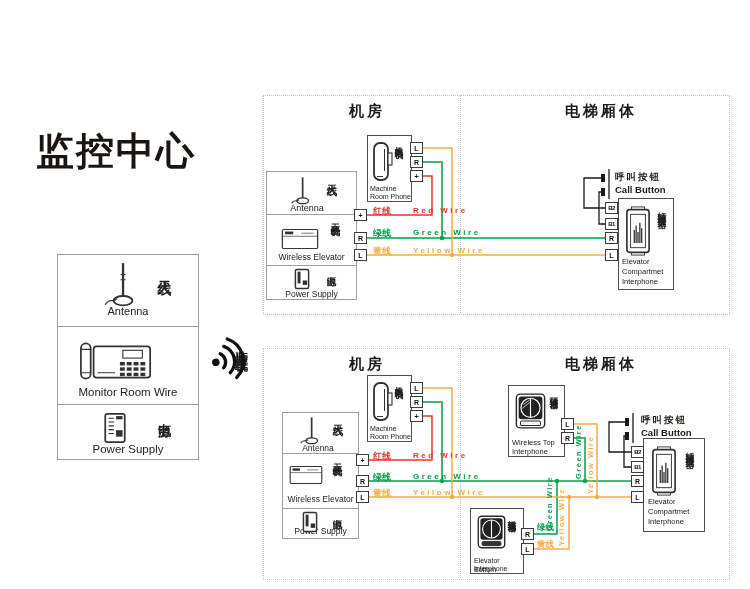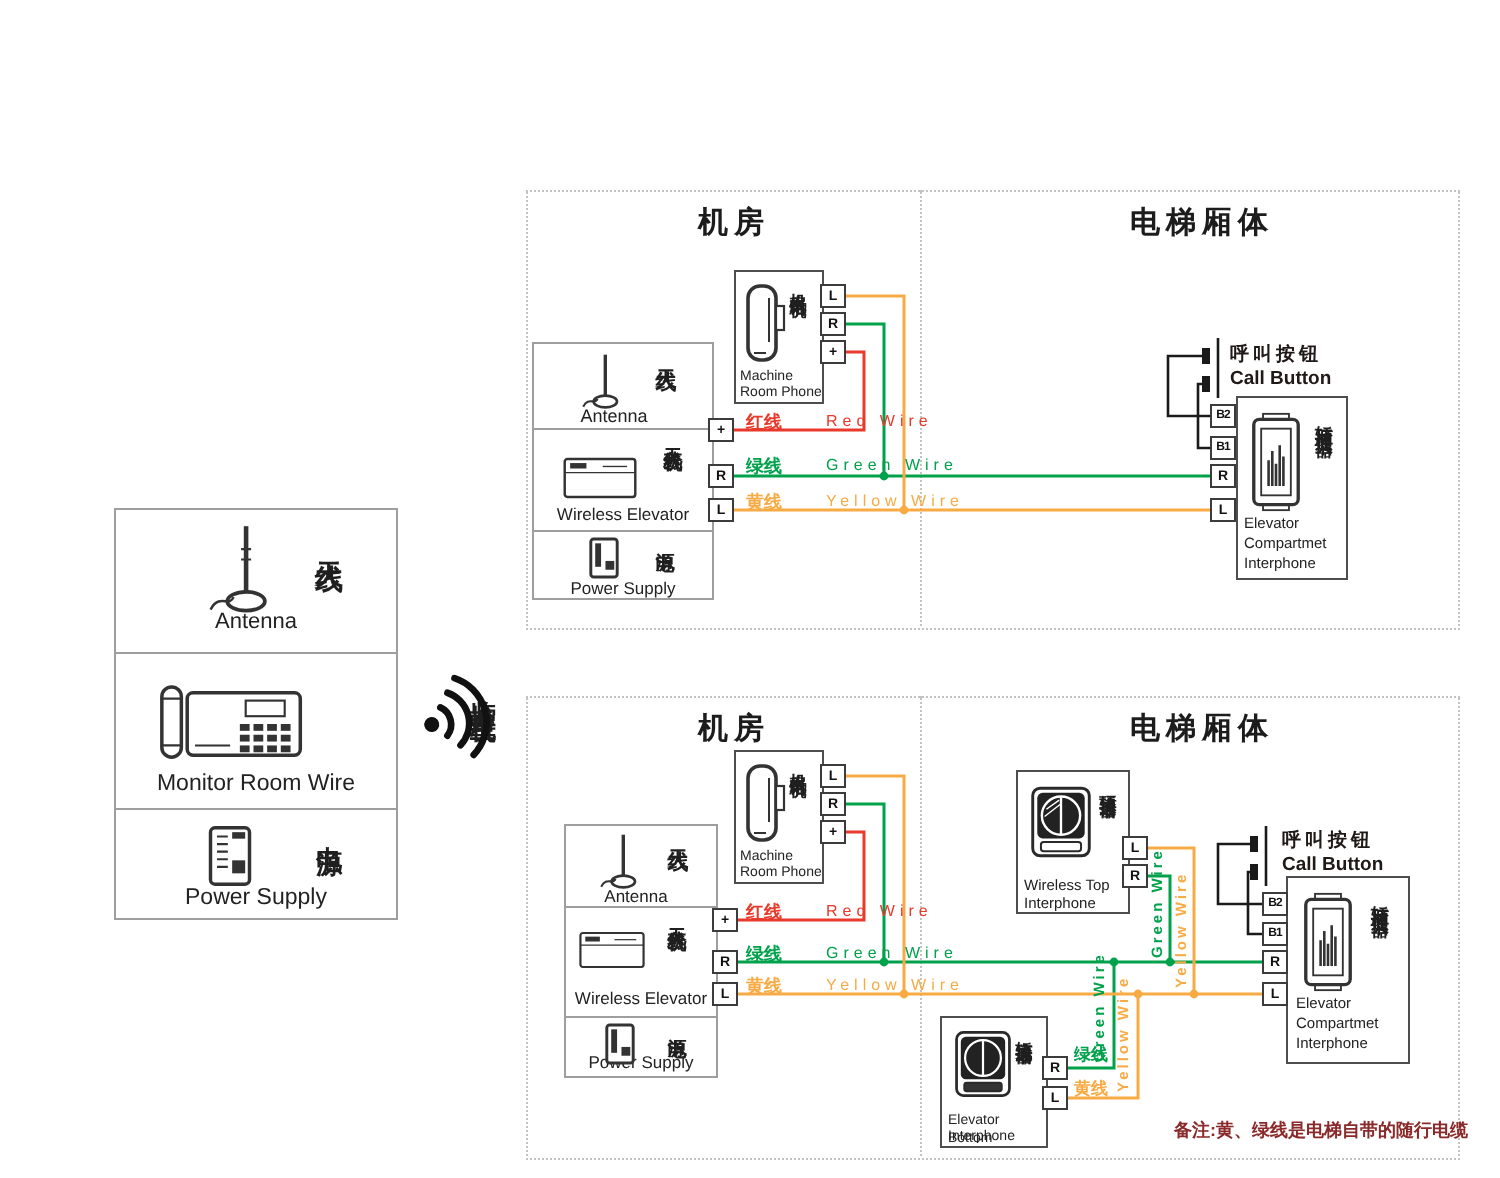--- a/index.html
+++ b/index.html
@@ -17,35 +17,36 @@
   .term{position:absolute;width:13px;height:12px;background:#fff;border:1.2px solid #3c3c3c;
         font-size:7px;font-weight:bold;display:flex;align-items:center;justify-content:center;
         z-index:6;color:#111;line-height:1;box-sizing:border-box;}
   .term.tiny{font-size:6px;letter-spacing:-0.5px;}
   
   .vtext{writing-mode:vertical-rl;text-orientation:upright;font-weight:bold;line-height:1;
          letter-spacing:2px;color:#1f1f1f;}
   .seclabel{position:absolute;font-weight:bold;font-size:15px;letter-spacing:3px;
             text-align:center;color:#1c1c1c;z-index:3;}
   .wcn{position:absolute;font-size:9px;font-weight:bold;z-index:4;line-height:1;}
-  .wen{position:absolute;font-size:8px;font-weight:normal;letter-spacing:2.5px;z-index:4;line-height:1;}
+  .wen{position:absolute;font-size:8px;font-weight:bold;letter-spacing:2.5px;z-index:4;line-height:1;}
   .vlabel{position:absolute;transform-origin:0 0;transform:rotate(-90deg);font-size:7.5px;
           font-weight:bold;letter-spacing:1.5px;white-space:nowrap;z-index:4;line-height:1;}
   .ensm{font-weight:normal;color:#222;line-height:1.3;}
   .red{color:#e8392a;} .green{color:#00a14b;} .yellow{color:#f8ab44;}
   svg{display:block;}
   .wires{position:absolute;left:0;top:0;z-index:2;}
   .icon{position:absolute;z-index:4;}
 </style>
 </head>
 <body>
 
 <div class="canvas">
 
 
+  <div class="abs" style="left:36px;top:126px;width:180px;font-size:38px;font-weight:bold;letter-spacing:2px;color:#1a1412;">监控中心</div>
 
   <div class="sbox" style="left:57px;top:254px;width:140px;height:204px;">
     <div class="sdiv" style="top:71px;"></div>
     <div class="sdiv" style="top:149px;"></div>
 
     <svg class="icon" style="left:42px;top:6px;" width="44" height="48" viewBox="0 0 40 46">
       <ellipse cx="21" cy="38" rx="9" ry="4.5" fill="#fff" stroke="#333" stroke-width="1.8"></ellipse>
       <line x1="21" y1="2" x2="21" y2="34" stroke="#333" stroke-width="2.2"></line>
       <path d="M18.6,13 h4.8 M18.6,18 h4.8" stroke="#333" stroke-width="1"></path>
       <path d="M4,42 C8,34 13,41 15,36" fill="none" stroke="#333" stroke-width="1.2"></path>
@@ -323,15 +324,14 @@
     </svg>
     <div class="abs vtext" style="left:37px;top:4px;height:52px;font-size:8.5px;letter-spacing:1px;">轿底通话器</div>
     <div class="abs ensm" style="position:absolute;left:3px;top:47px;font-size:7px;">Elevator Bottom</div>
     <div class="abs ensm" style="position:absolute;left:3px;top:55px;font-size:7px;">Interphone</div>
   </div>
   <div class="term" style="left:521px;top:528px;">R</div>
   <div class="term" style="left:521px;top:543px;">L</div>
   <div class="wcn green" style="left:537px;top:523px;font-size:8.5px;">绿线</div>
   <div class="wcn yellow" style="left:537px;top:540px;font-size:8.5px;">黄线</div>
 
-  <div class="abs" style="left:587px;top:559px;font-size:9px;font-weight:bold;color:#8b2a2a;z-index:4;">备注:黄、绿线是电梯自带的随行电缆</div>
 
 </div>
 
 </body></html>

